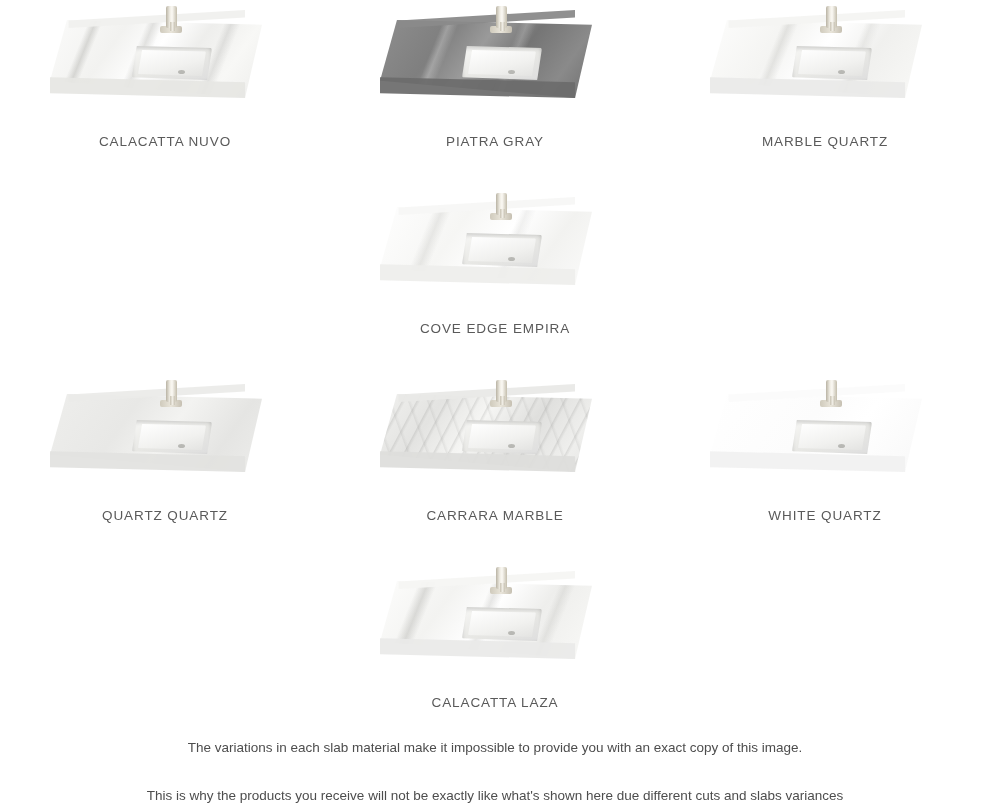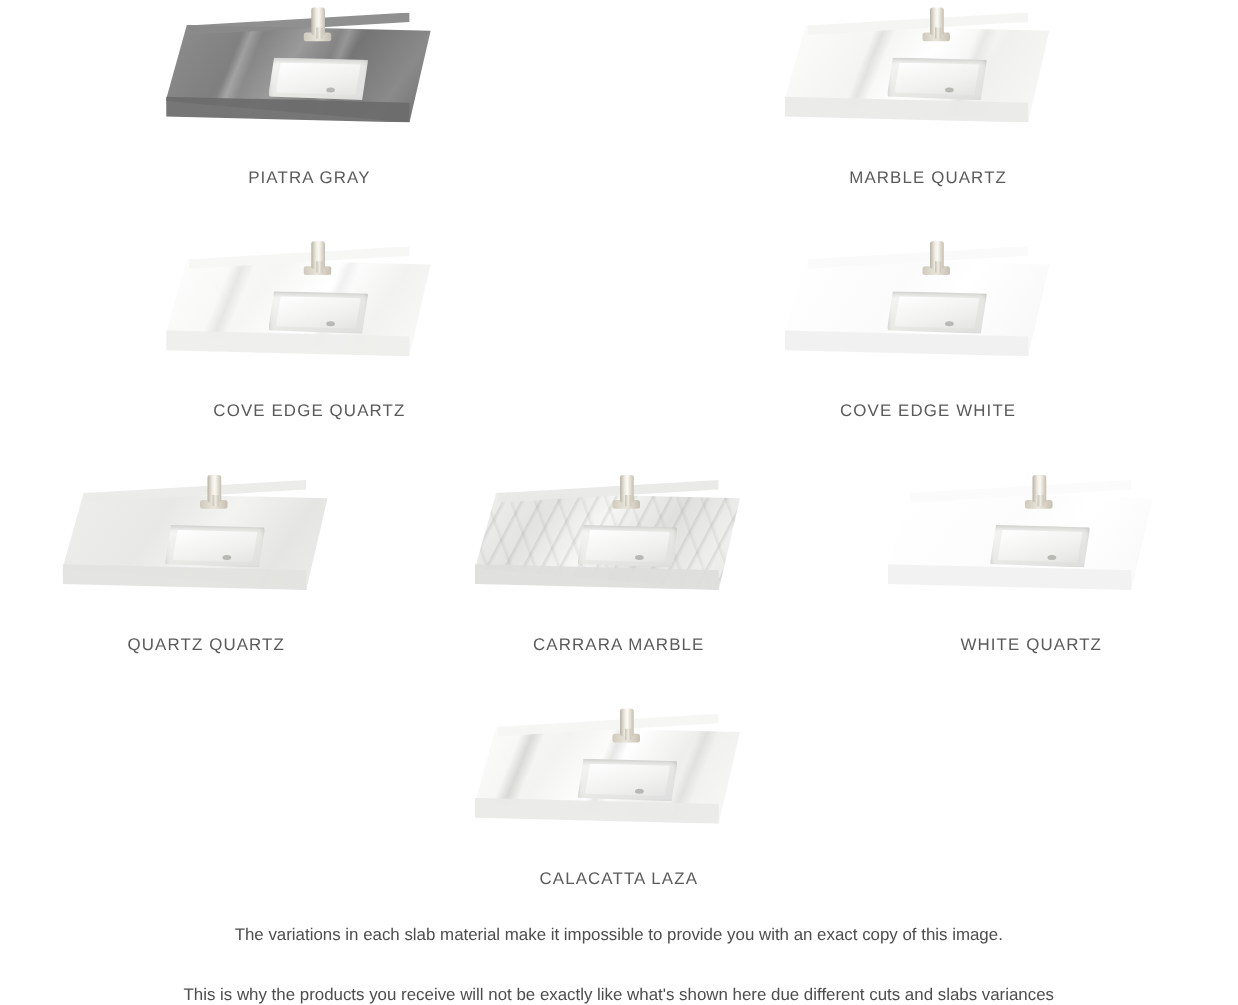--- a/index.html
+++ b/index.html
@@ -142,20 +142,37 @@
     margin-top: 10px;
   }
   #footer div { white-space: nowrap; margin-top: 28px; }
 </style>
 </head>
 <body>
 
 <div id="grid">
 
   <div class="row" style="margin-top:0px;">
+    <div class="cell">
+      <div class="thumb-wrap">
+        <div class="vanity">
+          <div class="slab" style="background: linear-gradient(125deg, #fbfbfa 0%, #f2f2f0 30%, #ffffff 48%, #eeeeec 62%, #f8f8f6 80%, #ededeb 100%);"></div>
+          <div class="slab" style="background: linear-gradient(112deg, rgba(0,0,0,0) 16%, rgba(150,150,145,0.32) 19%, rgba(0,0,0,0) 22%, rgba(0,0,0,0) 40%, rgba(160,160,155,0.28) 43%, rgba(0,0,0,0) 47%, rgba(0,0,0,0) 72%, rgba(150,150,148,0.22) 75%, rgba(0,0,0,0) 79%);"></div>
+          <div class="slab-front" style="background:#e6e6e3;"></div>
+          <div class="backsplash" style="background:#f0f0ee;"></div>
+          <div class="sink"></div>
+          <div class="sink-inner"></div>
+          <div class="drain"></div>
+          <div class="faucet-base"></div>
+          <div class="faucet-body"></div>
+          <div class="faucet-spout"></div>
+        </div>
+      </div>
+      <div class="caption">CALACATTA NUVO</div>
+    </div>
 
     <div class="cell">
       <div class="thumb-wrap">
         <div class="vanity">
           <div class="slab" style="background: linear-gradient(125deg, #8e8e8e 0%, #7f7f7f 28%, #9a9a9a 45%, #757575 62%, #8a8a8a 82%, #6f6f6f 100%);"></div>
           <div class="slab" style="background: linear-gradient(112deg, rgba(0,0,0,0) 26%, rgba(235,235,235,0.30) 29%, rgba(0,0,0,0) 33%, rgba(0,0,0,0) 58%, rgba(230,230,230,0.22) 61%, rgba(0,0,0,0) 65%);"></div>
           <div class="slab-front" style="background:#6c6c6c;"></div>
           <div class="backsplash" style="background:#8a8a8a;"></div>
           <div class="sink"></div>
           <div class="sink-inner"></div>
@@ -197,39 +214,23 @@
           <div class="slab-front" style="background:#eeeeec;"></div>
           <div class="backsplash" style="background:#f7f7f5;"></div>
           <div class="sink"></div>
           <div class="sink-inner"></div>
           <div class="drain"></div>
           <div class="faucet-base"></div>
           <div class="faucet-body"></div>
           <div class="faucet-spout"></div>
         </div>
       </div>
-      <div class="caption">COVE EDGE QUARTZ</div>
-    </div>
-
-    <div class="cell">
-      <div class="thumb-wrap">
-        <div class="vanity">
-          <div class="slab" style="background: linear-gradient(125deg, #ffffff 0%, #fbfbfb 40%, #ffffff 60%, #f6f6f6 100%);"></div>
-          <div class="slab-front" style="background:#f0f0f0;"></div>
-          <div class="backsplash" style="background:#fafafa;"></div>
-          <div class="sink"></div>
-          <div class="sink-inner"></div>
-          <div class="drain"></div>
-          <div class="faucet-base"></div>
-          <div class="faucet-body"></div>
-          <div class="faucet-spout"></div>
-        </div>
-      </div>
-      <div class="caption">COVE EDGE WHITE</div>
-    </div>
+      <div class="caption">COVE EDGE EMPIRA</div>
+    </div>
+
   </div>
 
   <div class="row" style="margin-top:38px;">
     <div class="cell">
       <div class="thumb-wrap">
         <div class="vanity">
           <div class="slab" style="background: linear-gradient(125deg, #eeeeec 0%, #e8e8e6 35%, #f3f3f1 55%, #e5e5e3 78%, #ededeb 100%);"></div>
           <div class="slab-front" style="background:#e2e2e0;"></div>
           <div class="backsplash" style="background:#ebebe9;"></div>
           <div class="sink"></div>

